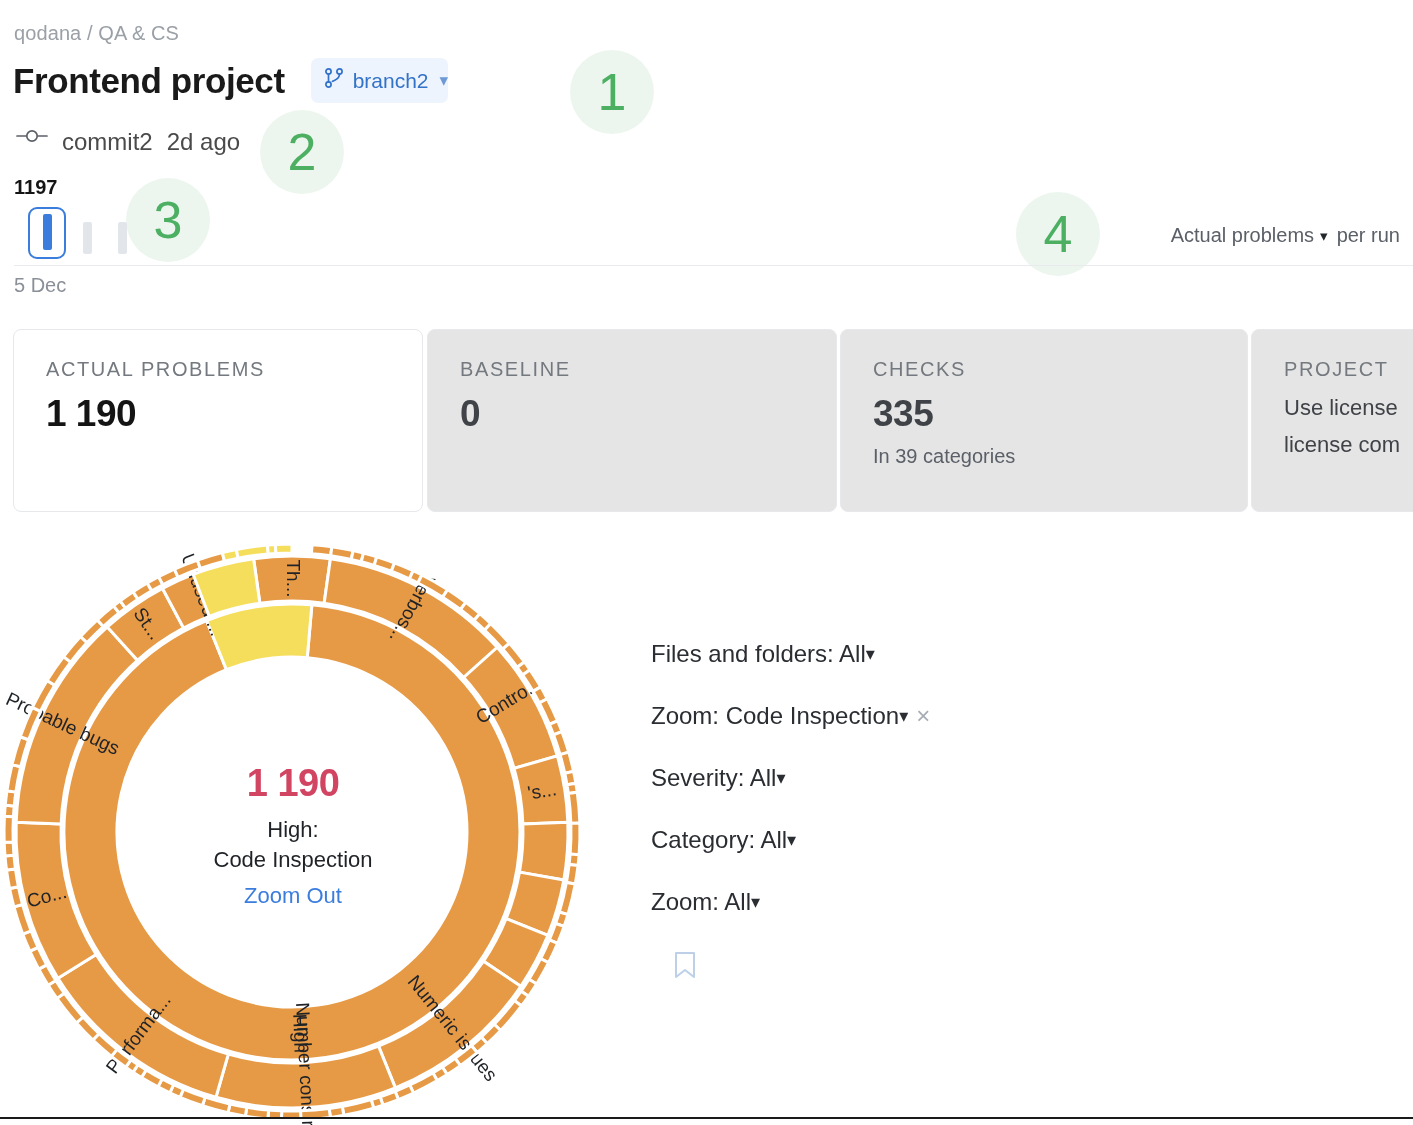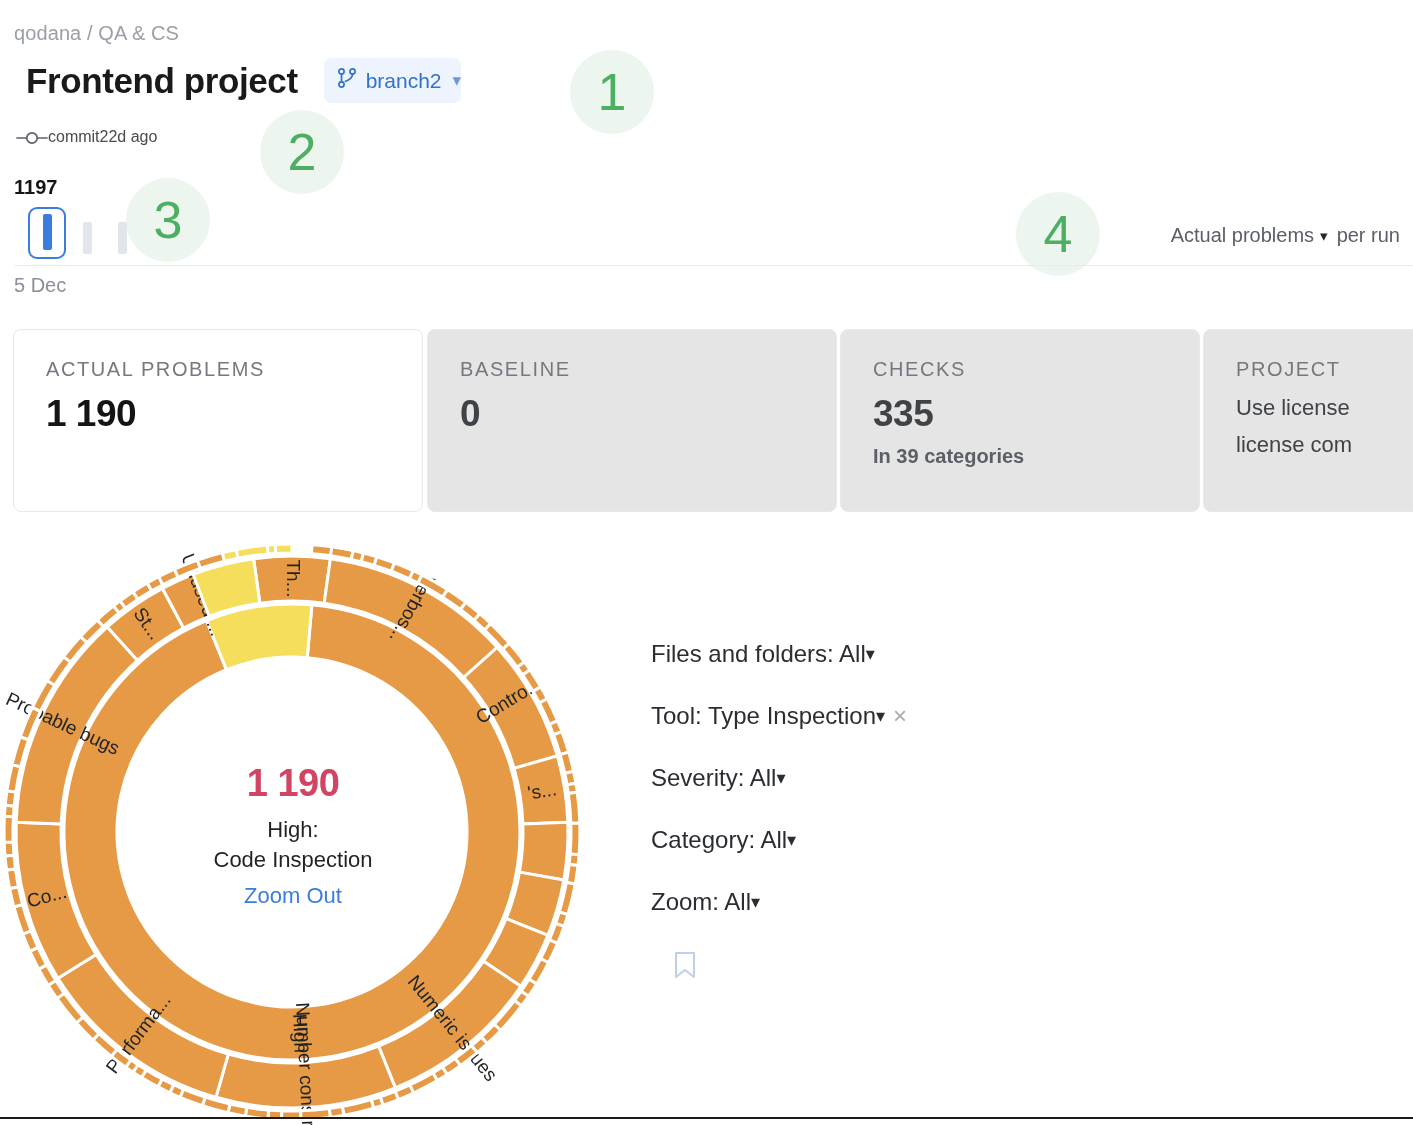--- a/index.html
+++ b/index.html
@@ -10,40 +10,40 @@
     overflow: hidden;
   }
   body { position: relative; }
 
   
   .breadcrumb {
     position: absolute; left: 14px; top: 22px;
     font-size: 20px; color: #9aa0a6; letter-spacing: .1px;
   }
   .title-row {
-    position: absolute; left: 26px; top: 58px;
+    position: absolute; left: 13px; top: 58px;
     display: flex; align-items: center; gap: 26px;
   }
   .page-title {
     font-size: 35px; font-weight: bold; color: #1a1a1a;
     letter-spacing: -.4px;
   }
   .branch-chip {
     display: flex; align-items: center; gap: 9px;
     background: #eef4fd; border-radius: 7px;
     padding: 9px 0 9px 13px;
     color: #3272c9; font-size: 21px;
     cursor: pointer;
   }
   .branch-chip .chev { color: #6d9ad6; font-size: 17px; margin-left: 2px; }
 
   .commit-row {
     position: absolute; left: 16px; top: 128px;
-    display: flex; align-items: flex-end; 
-    font-size: 16px; color: #4a4a4a;
+    display: flex; align-items: flex-start; gap: 14px;
+    font-size: 24px; color: #4a4a4a;
   }
   .commit-row .commit-ico { display: flex; align-items: center; }
 
   
   .badge {
     position: absolute;
     border-radius: 50%;
     background: #ecf6ee;
     color: #4caf62;
     font-size: 52px;
@@ -102,35 +102,35 @@
   .card {
     background: #e5e5e5;
     border: 1px solid #e6e8ec;
     border-radius: 8px;
     padding: 28px 30px 0 32px;
     position: relative;
     flex: 0 0 auto;
   }
   .card.first { background: #ffffff; width: 410px; }
   .card.baseline { width: 410px; margin-left: 4px; }
-  .card.checks { width: 360px; margin-left: 3px; }
+  .card.checks { width: 408px; margin-left: 3px; }
   .card.projects { width: 408px; margin-left: 3px; }
   .card-label {
     font-size: 20px; letter-spacing: 1.6px;
     color: #74797f; text-transform: uppercase;
     white-space: nowrap;
   }
   .card-value {
     margin-top: 12px;
     font-size: 37px; font-weight: bold; color: #3f4247;
     letter-spacing: -.5px;
   }
   .card.first .card-value { color: #141414; }
   .card-sub {
-    margin-top: 10px; font-size: 20px; color: #5b6068; font-weight: bold;
+    margin-top: 10px; font-size: 20px; color: #5b6068;
   }
   .card-text {
     margin-top: 10px; font-size: 22px; color: #3f4247; line-height: 1.5;
     white-space: nowrap;
   }
 
   
   .sunburst-wrap {
     position: absolute; left: 0px; top: 530px;
     width: 600px; height: 600px;
@@ -377,21 +377,21 @@
     <div class="sun-zoomout">Zoom Out</div>
   </div>
 </div>
 
 <div class="filters">
   <div class="filter-row">
     <span>Files and folders: All</span>
     <span class="chev">▾</span>
   </div>
   <div class="filter-row">
-    <span>Tool: Type Inspection</span>
+    <span>Zoom: Code Inspection</span>
     <span class="chev">▾</span>
     <span class="clear">×</span>
   </div>
   <div class="filter-row">
     <span>Severity: All</span>
     <span class="chev">▾</span>
   </div>
   <div class="filter-row">
     <span>Category: All</span>
     <span class="chev">▾</span>

